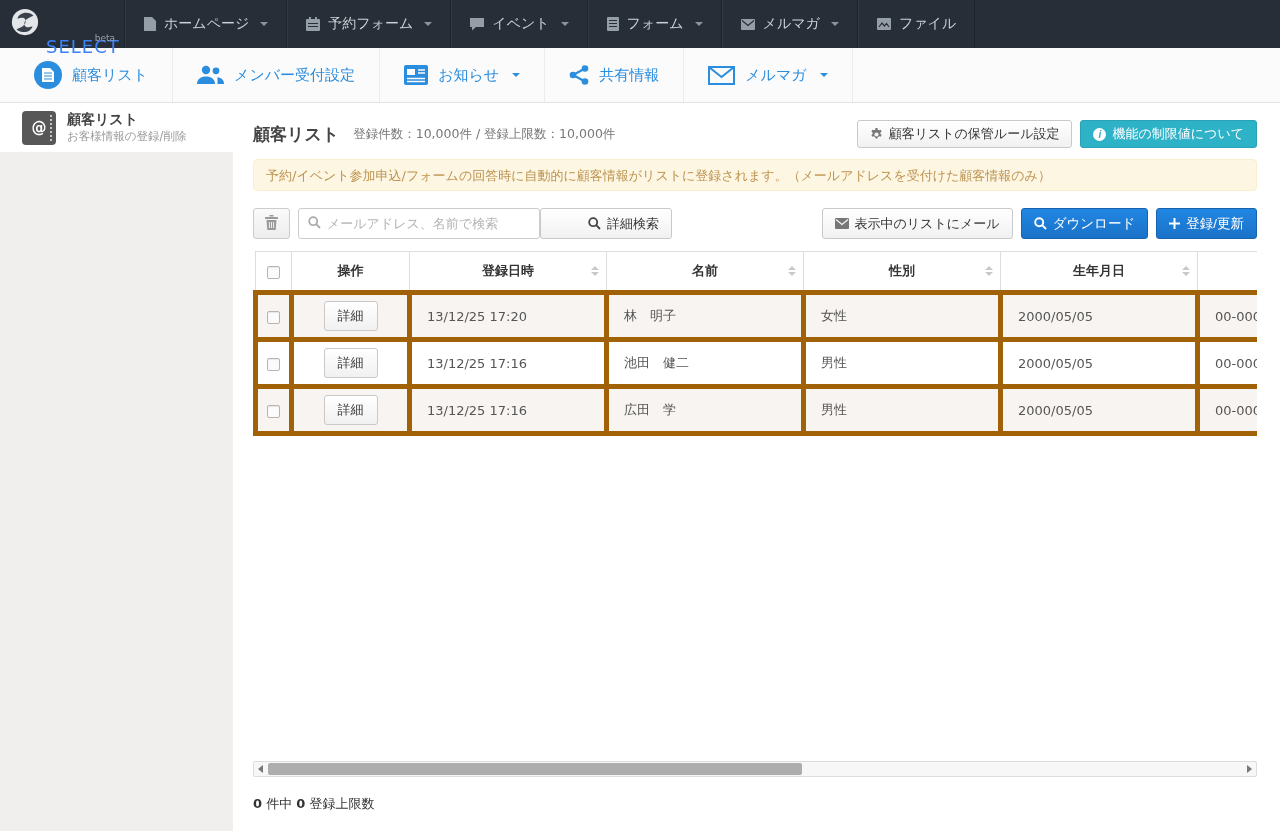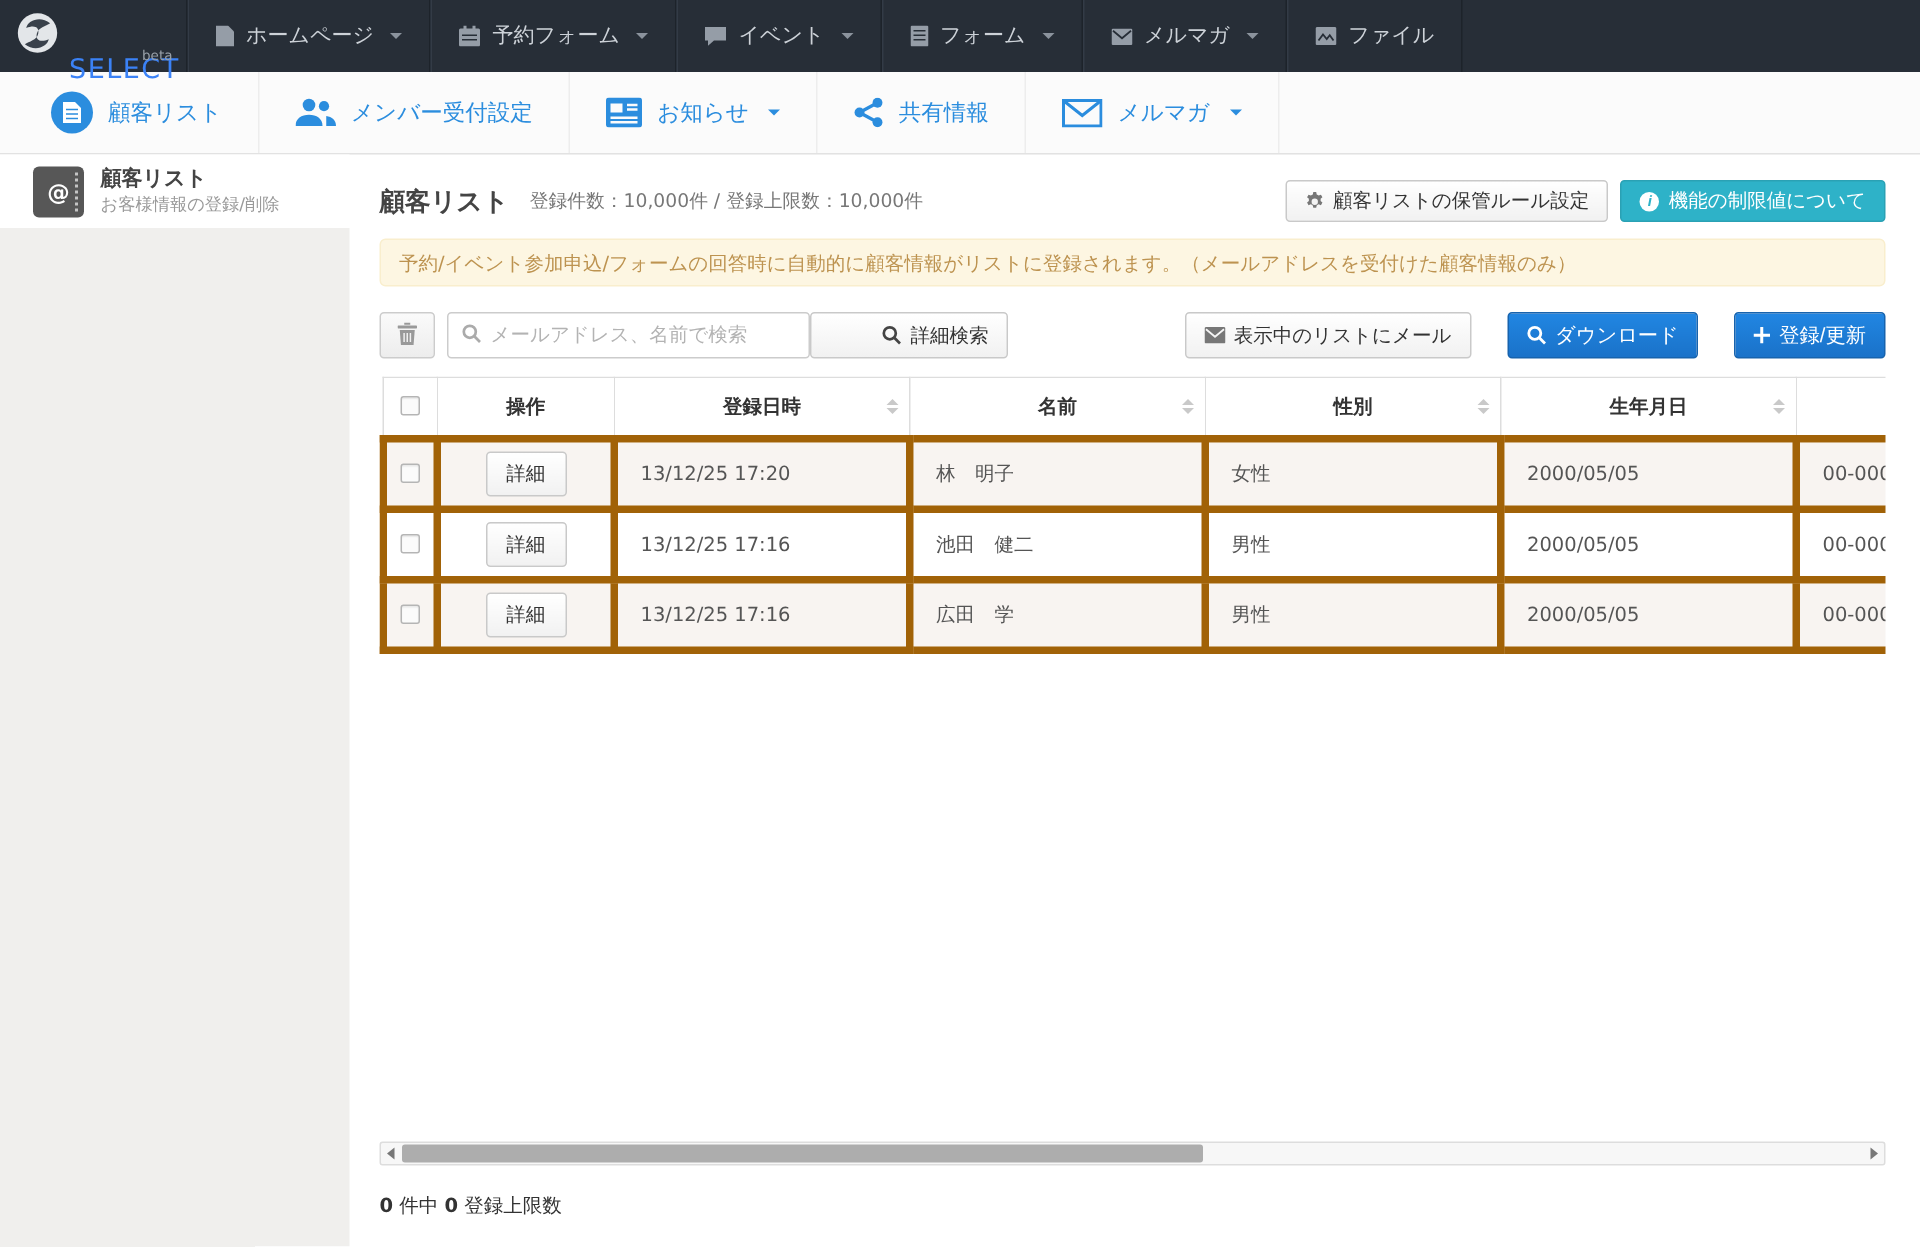--- a/index.html
+++ b/index.html
@@ -49,21 +49,21 @@
   .info-badge { width:13px; height:13px; border-radius:50%; background:#fff; color:#2eb2c8; font-size:10px; font-weight:bold; font-style:italic; display:flex; align-items:center; justify-content:center; }
 
   .notice { margin-top:10px; background:#fdf6e2; border:1px solid #f9eecd; border-radius:4px; padding:7px 12px; font-size:13px; color:#bd9350; height:32px; }
 
   .toolbar { margin-top:17px; display:flex; align-items:center; }
   .btn-icon { width:37px; height:31px; display:flex; align-items:center; justify-content:center; background:linear-gradient(#fafafa,#ededed); border:1px solid #ccc; border-radius:3px; color:#999; cursor:pointer; }
   .search-box { margin-left:8px; width:242px; height:31px; border:1px solid #ccc; border-radius:3px; background:#fff; display:flex; align-items:center; padding:0 9px; gap:6px; color:#ababab; }
   .search-box input { border:none; outline:none; flex:1; min-width:0; font-size:13px; color:#555; font-family:inherit; background:transparent; }
   .search-box input::placeholder { color:#b3b3b3; }
   .toolbar .btn31 { height:31px; }
-  .toolbar-right { margin-left:auto; display:flex; gap:24px; }
+  .toolbar-right { margin-left:auto; display:flex; gap:8px; }
   .btn-primary { background:linear-gradient(#2186e2,#1a72c9); border:1px solid #1763ad; color:#fff; font-size:13.5px; }
   .btn-primary .ic { color:#fff; display:flex; }
   .ml8 { margin-left:0;padding-left:47px; }
 
   
   .table-clip { margin-top:12px; width:1004px; overflow:hidden; }
   table { border-collapse:collapse; table-layout:fixed; width:1139px; }
   th { height:41px; background:#fff; border:1px solid #ddd; font-size:13px; color:#333; font-weight:bold; position:relative; text-align:center; }
   td { height:47px; border:5px solid #a16207; font-size:13px; color:#555; }
   tbody tr:nth-child(odd) td { background:#f8f4f1; }

